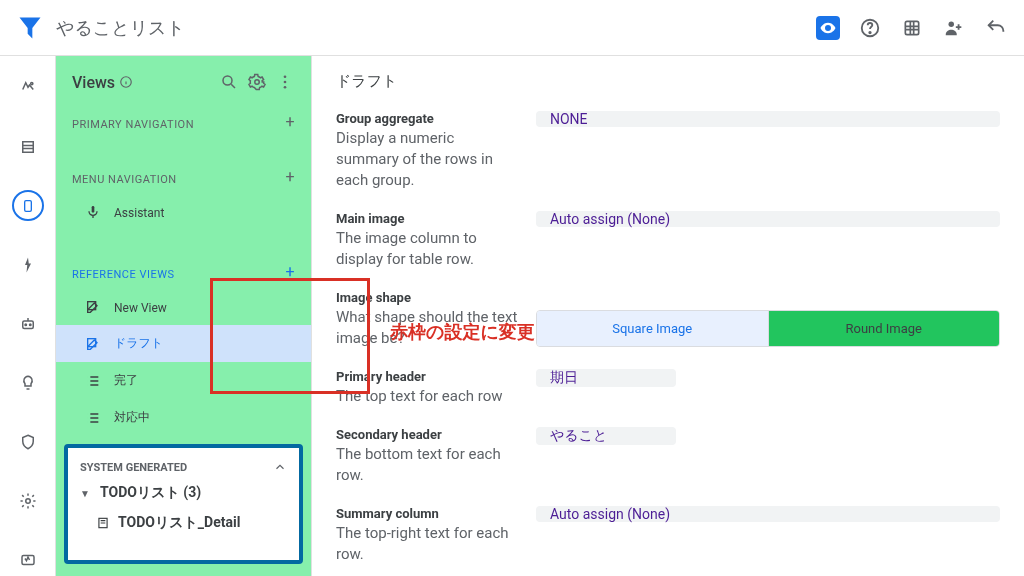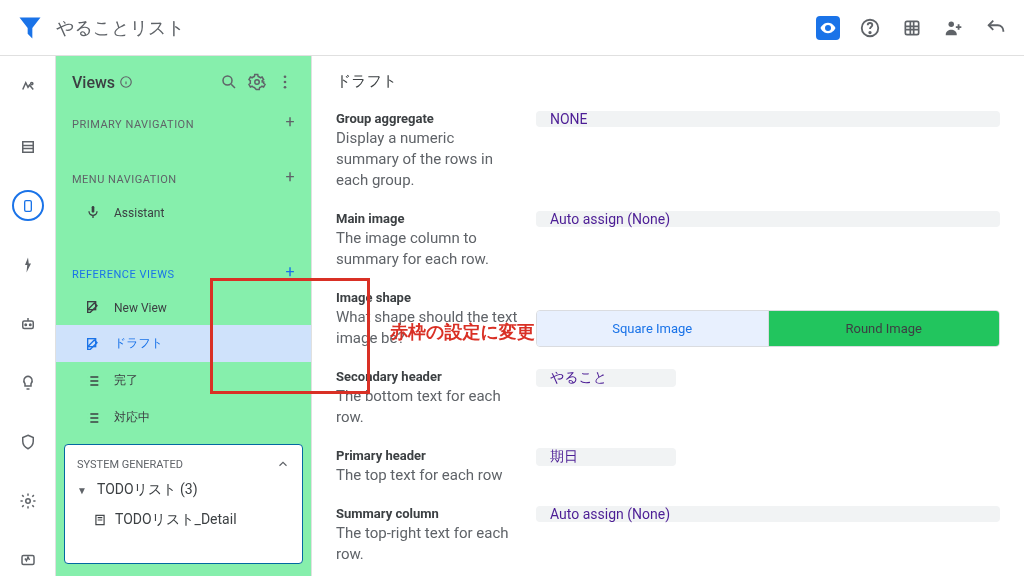--- a/index.html
+++ b/index.html
@@ -20,21 +20,21 @@
 .views-title { font-size: 16px; font-weight: 500; color: #3c4043; display: flex; align-items: center; gap: 4px; }
 .views-header-spacer { flex: 1; }
 .views-header .hicon { width: 20px; height: 20px; display: flex; align-items: center; justify-content: center; cursor: pointer; color: #5f6368; margin-left: 8px; }
 .section-row { display: flex; align-items: flex-end; padding: 8px 16px; color: #5f6368; font-size: 11px; letter-spacing: 0.5px; }
 .section-row .plus { margin-left: auto; cursor: pointer; font-size: 16px; color: #5f6368; }
 .section-row.blue { color: #1a73e8; }
 .section-row.blue .plus { color: #1a73e8; }
 .nav-item { display: flex; align-items: flex-end; padding: 10px 16px 10px 28px; color: #3c4043; gap: 12px; cursor: pointer; font-size: 12px; }
 .nav-item.active { background: #cfe2fb; color: #1a73e8; }
 .nav-item .nav-icon { width: 18px; display: flex; justify-content: center; }
-.sys-section { background: #fff; margin: 8px 8px 0; border-radius: 4px; padding: 8px 0; border: 1px solid #0369a1; flex:1; overflow:hidden;}
+.sys-section { background: #fff; margin: 8px 8px 0; border-radius: 4px; padding: 8px 0; border: 4px solid #0369a1; flex:1; overflow:hidden;font-weight:bold;}
 .sys-header { display: flex; align-items: center; padding: 4px 12px; font-size: 11px; color: #5f6368; }
 .sys-header .chev { margin-left: auto; cursor: pointer; }
 .tree-row { display: flex; align-items: center; padding: 6px 12px; font-size: 14px; gap: 8px; cursor: pointer; }
 .tree-row .caret { width: 12px; color: #5f6368; font-size: 10px; }
 .tree-child { padding-left: 28px; }
 .content { flex: 1; padding: 16px 24px; overflow-y: auto; }
 .content-title { font-size: 15px; color: #3c4043; margin-bottom: 20px; }
 .field-row { display: flex; margin-bottom: 20px; align-items: flex-start; }
 .field-label-col { width: 200px; padding-right: 16px; }
 .field-label { font-size: 13px; font-weight: 700; color: #3c4043; }
@@ -275,60 +275,60 @@
         <div class="field-desc">Display a numeric summary of the rows in each group.</div>
       </div>
       <div class="field-ctrl-col">
         <div class="dropdown">NONE</div>
       </div>
     </div>
 
     <div class="field-row">
       <div class="field-label-col">
         <div class="field-label">Main image</div>
-        <div class="field-desc">The image column to summary for each row.</div>
+        <div class="field-desc">The image column to display for table row.</div>
       </div>
       <div class="field-ctrl-col">
         <div class="dropdown">Auto assign (None)</div>
       </div>
     </div>
 
     <div class="field-row">
       <div class="field-label-col">
         <div class="field-label">Image shape</div>
         <div class="field-desc">What shape should the text image be?</div>
       </div>
       <div class="field-ctrl-col">
         <div class="seg">
           <div class="seg-btn active">Square Image</div>
           <div class="seg-btn">Round Image</div>
         </div>
       </div>
     </div>
 
+    <div class="field-row" style="position:relative">
+      <div class="field-label-col">
+        <div class="field-label">Primary header</div>
+        <div class="field-desc">The top text for each row</div>
+      </div>
+      <div class="field-ctrl-col">
+        <div class="dropdown" style="width:140px">期日</div>
+      </div>
+    </div>
+
     <div class="field-row">
       <div class="field-label-col">
         <div class="field-label">Secondary header</div>
         <div class="field-desc">The bottom text for each row.</div>
       </div>
       <div class="field-ctrl-col">
         <div class="dropdown" style="width:140px">やること</div>
       </div>
     </div>
 
-    <div class="field-row" style="position:relative">
-      <div class="field-label-col">
-        <div class="field-label">Primary header</div>
-        <div class="field-desc">The top text for each row</div>
-      </div>
-      <div class="field-ctrl-col">
-        <div class="dropdown" style="width:140px">期日</div>
-      </div>
-    </div>
-
     <div class="field-row">
       <div class="field-label-col">
         <div class="field-label">Summary column</div>
         <div class="field-desc">The top-right text for each row.</div>
       </div>
       <div class="field-ctrl-col">
         <div class="dropdown">Auto assign (None)</div>
       </div>
     </div>
 

